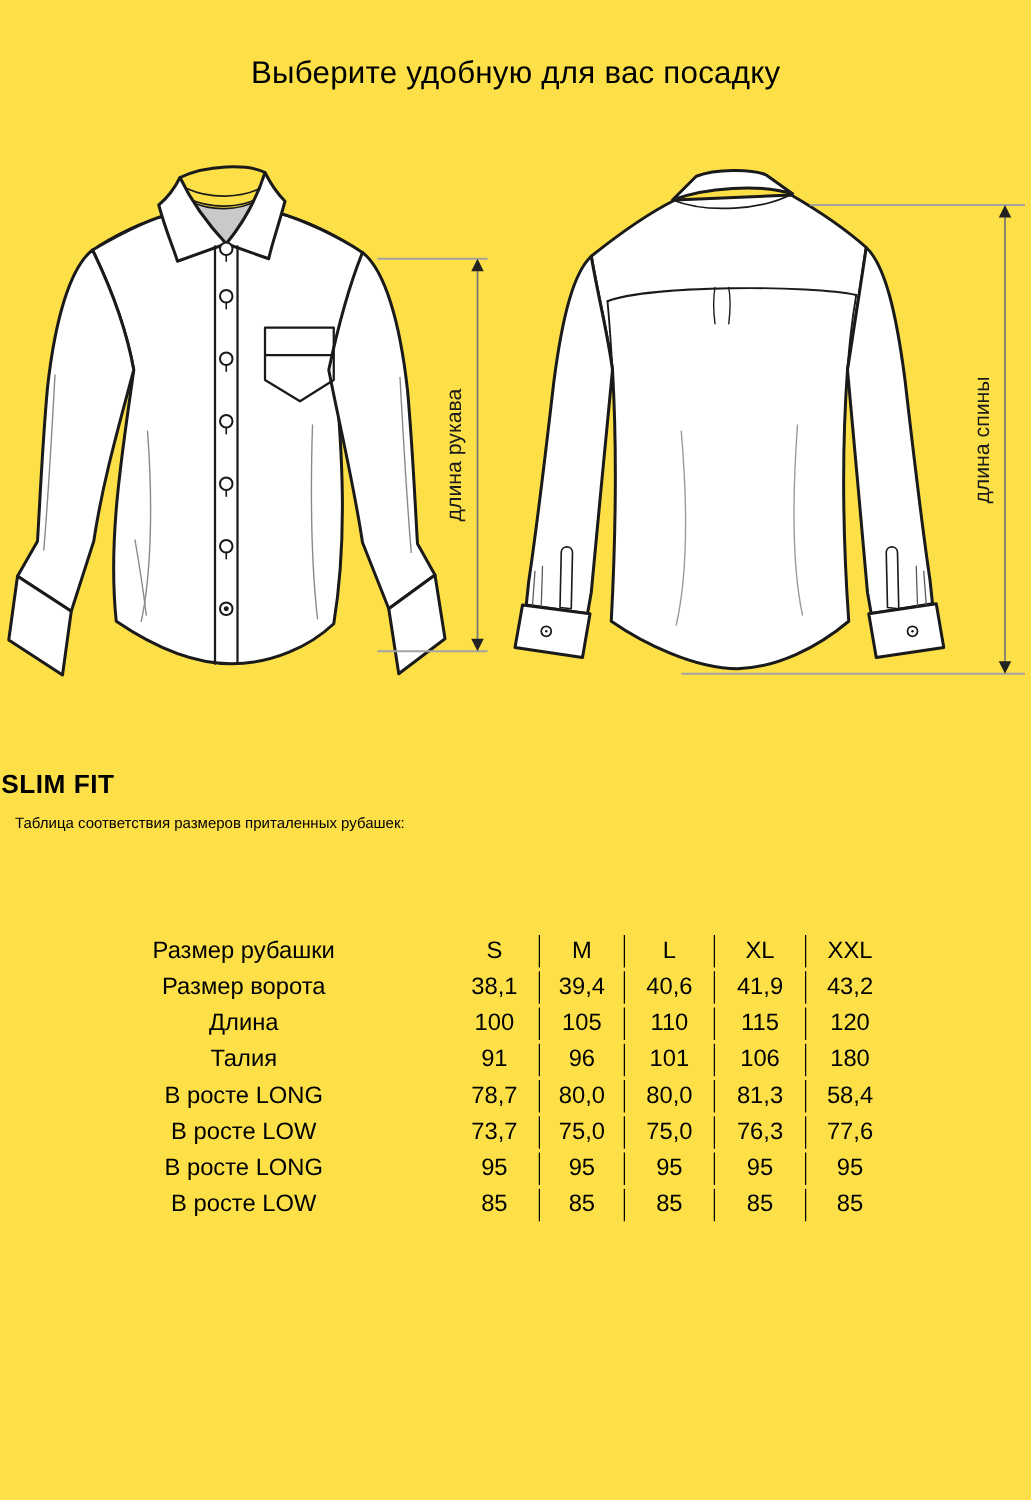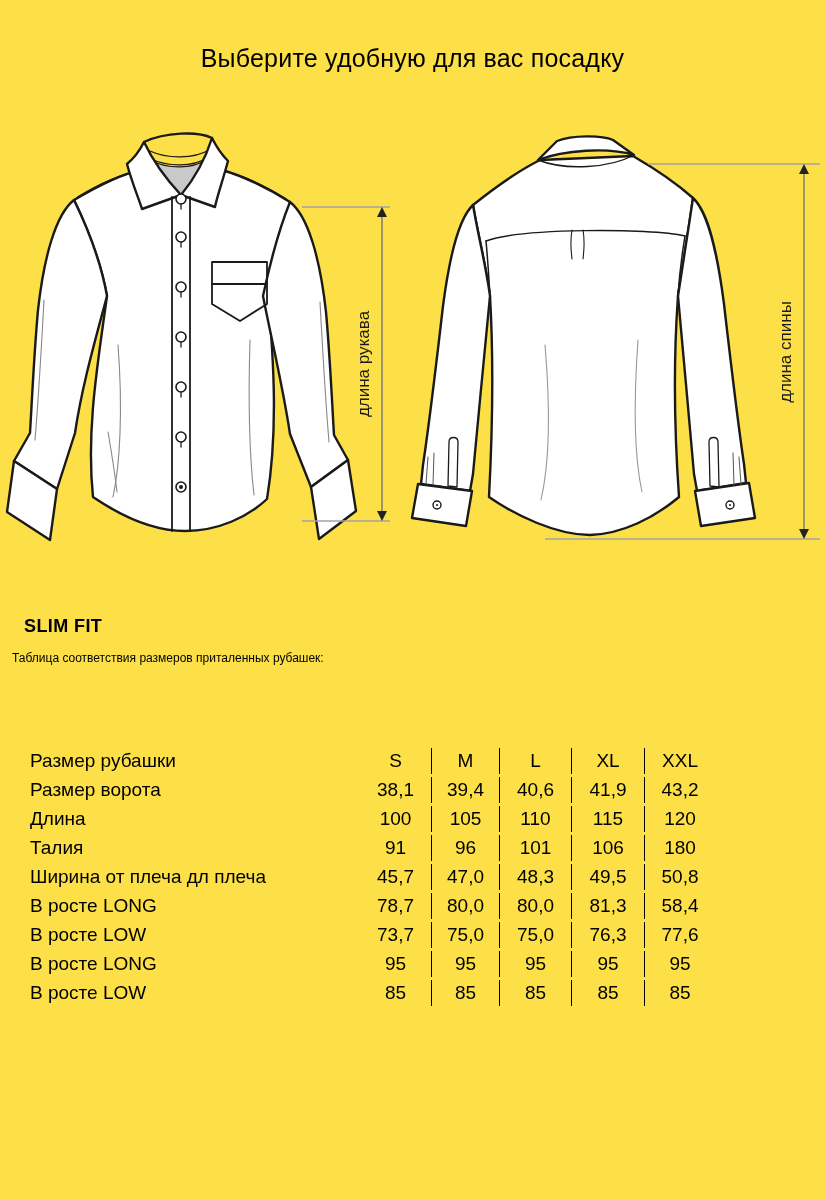--- a/index.html
+++ b/index.html
@@ -11,35 +11,35 @@
   .page-title {
     position:absolute; top:44px; left:0; width:825px;
     text-align:center; font-size:25px; font-weight:400; letter-spacing:0.2px;
   }
   #figure-svg { position:absolute; top:0; left:0; }
   #figure-svg text {
     font-family:"Liberation Sans", sans-serif;
     font-size:17px; fill:#1a1a1a;
   }
   .fit-heading {
-    position:absolute; top:616px; left:24px;
-    font-size:18px; font-weight:700; letter-spacing:0.4px;
+    position:absolute; top:616px; left:1px;
+    font-size:21px; font-weight:700; letter-spacing:0.4px;
   }
   .table-caption {
     position:absolute; top:651px; left:12px;
     font-size:12px; font-weight:400;
   }
   .size-table-wrap { position:absolute; top:745px; left:30px; }
   table.size-table {
     border-collapse:separate; border-spacing:0 3px;
     font-size:19px; color:#000;
   }
   table.size-table td { padding:0; vertical-align:middle; }
   table.size-table td.label { width:330px; text-align:left; }
-  table.size-table td.label div { line-height:26px; white-space:nowrap; }
+  table.size-table td.label div { line-height:26px; white-space:nowrap;text-align:center; }
   table.size-table td.val { text-align:center; height:26px; line-height:26px; }
   table.size-table td.val.sep { border-right:1.5px solid #000; }
 </style>
 </head>
 <body>
 
 <div id="page">
 
   <div class="page-title">Выберите удобную для вас посадку</div>
 
@@ -214,30 +214,20 @@
               <div>Талия</div>
             </td>
             <td class="val sep">91</td>
             <td class="val sep">96</td>
             <td class="val sep">101</td>
             <td class="val sep">106</td>
             <td class="val">180</td>
           </tr>
           <tr>
             <td class="label">
-              <div>Ширина от плеча дл плеча</div>
-            </td>
-            <td class="val sep">45,7</td>
-            <td class="val sep">47,0</td>
-            <td class="val sep">48,3</td>
-            <td class="val sep">49,5</td>
-            <td class="val">50,8</td>
-          </tr>
-          <tr>
-            <td class="label">
               <div>В росте LONG</div>
             </td>
             <td class="val sep">78,7</td>
             <td class="val sep">80,0</td>
             <td class="val sep">80,0</td>
             <td class="val sep">81,3</td>
             <td class="val">58,4</td>
           </tr>
           <tr>
             <td class="label">

